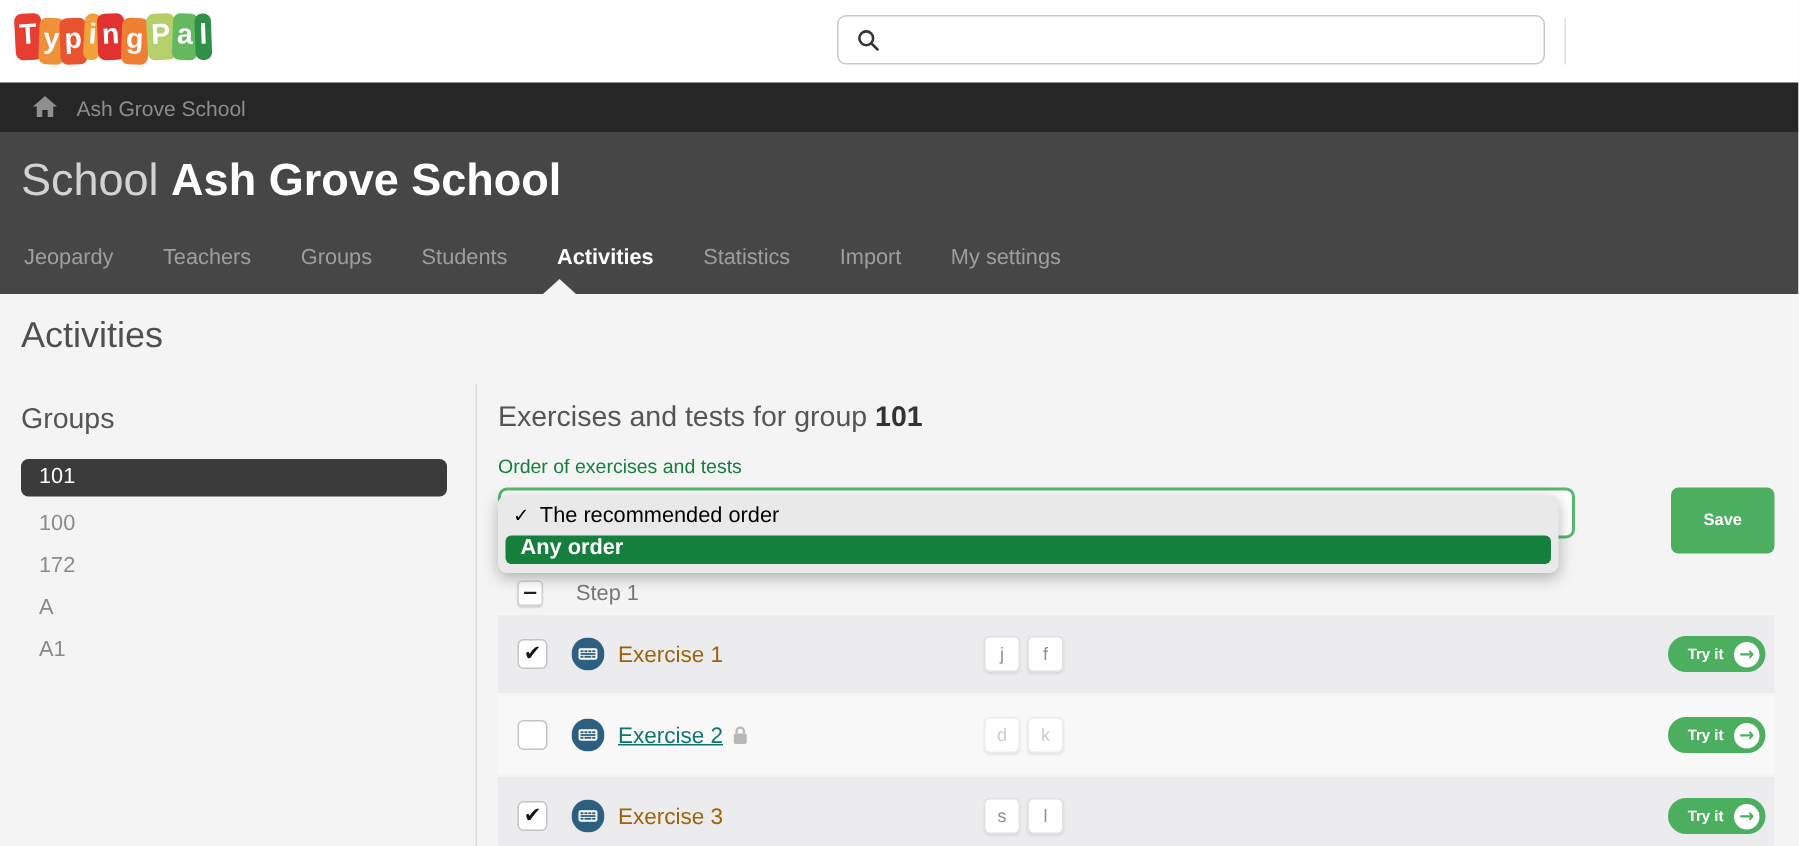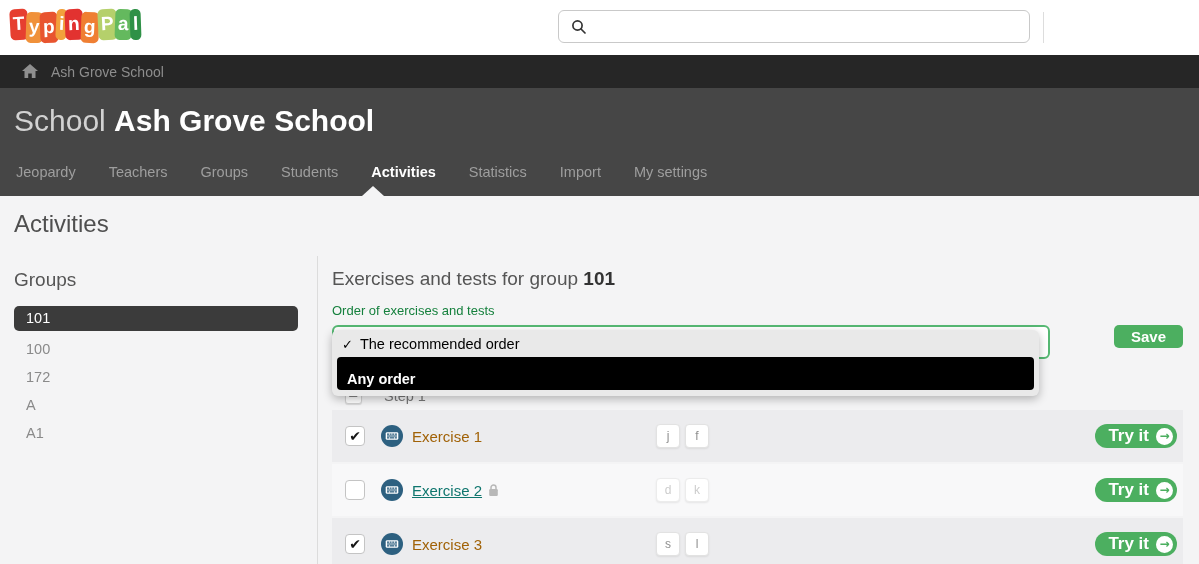--- a/index.html
+++ b/index.html
@@ -68,24 +68,24 @@
   .main { position:absolute; left:332px; top:60px; right:16px; bottom:0; }
   .main-heading { position:absolute; left:0; top:12px; font-size:19px; font-weight:400; color:#555; }
   .main-heading b { color:#333; }
   .order-label { position:absolute; left:0; top:47px; font-size:13px; color:#15803d; }
   .order-select { position:absolute; left:0; top:69px; width:718px; height:34px; background:#fff;
                   border:2px solid #56b873; border-radius:6px; cursor:pointer; }
   .dropdown { position:absolute; left:0; top:74px; width:707px; background:#e9e9e9; border-radius:6px;
               box-shadow:0 3px 10px rgba(0,0,0,0.28); padding:5px 0 6px; z-index:5; }
   .dd-opt { display:flex; align-items:center; gap:7px; padding:1px 10px 5px; font-size:14.5px; color:#000; cursor:pointer; }
   .dd-check { font-family:"DejaVu Sans", sans-serif; font-size:13px; }
-  .dd-opt.highlighted { margin:0 5px; padding:14px 10px 3px; background:#000000; border-radius:4px;
+  .dd-opt.highlighted { margin:0 5px; padding:0 10px 3px; background:#15803d; border-radius:4px;
                         color:#fff; font-weight:600; }
-  .save-btn { position:absolute; right:0; top:69px; width:69px; height:23px; background:#4caf60;
-              border:none; border-radius:5px; color:#fff; font-size:15px; font-weight:bold;
+  .save-btn { position:absolute; right:0; top:69px; width:69px; height:44px; background:#4caf60;
+              border:none; border-radius:5px; color:#fff; font-size:11px; font-weight:bold;
               font-family:"Liberation Sans", sans-serif; cursor:pointer; }
 
   .steprow { position:absolute; left:13px; top:131px; display:flex; align-items:center; gap:22px; }
   .collapse-btn { width:17px; height:17px; background:#fff; border:1px solid #d2d2d2; border-radius:3px;
                   box-shadow:0 1px 1px rgba(0,0,0,0.12); font-size:13px; font-weight:bold; line-height:14px;
                   text-align:center; color:#222; cursor:pointer; padding:0;
                   font-family:"DejaVu Sans", sans-serif; }
   .step-label { font-size:14.5px; color:#777; }
 
   .ex-row { position:absolute; left:0; right:0; height:52px; display:flex; align-items:center; padding-left:13px; }
@@ -98,21 +98,21 @@
   .kbd-icon { margin-left:16px; width:22px; height:22px; flex:0 0 auto; }
   .ex-name { margin-left:9px; font-size:15px; color:#a16207; }
   .locked .ex-name { color:#0f766e;text-decoration:underline; }
   .lock-icon { margin-left:6px; }
   .keys { position:absolute; left:324px; display:flex; gap:5px; }
   .key { width:24px; height:24px; background:#fff; border:1px solid #e2e2e2; border-radius:4px;
          box-shadow:0 1px 2px rgba(0,0,0,0.08); font-size:12px; color:#8f8f8f; text-align:center; line-height:22px; }
   .locked .key { color:#ccc; border-color:#ececec; }
   .try-btn { position:absolute; right:6px; height:24px; border:none; border-radius:12px; background:#4caf60;
              display:flex; align-items:center; gap:7px; padding:0 4px 0 13px; cursor:pointer; }
-  .try-label { font-size:17px; font-weight:bold; color:#fff; font-family:"Liberation Sans", sans-serif; }
+  .try-label { font-size:10px; font-weight:bold; color:#fff; font-family:"Liberation Sans", sans-serif; }
   .try-circle { width:17px; height:17px; background:#fff; border-radius:50%; color:#4caf60;
                 font-size:12px; font-weight:bold; line-height:17px; text-align:center;
                 font-family:"DejaVu Sans", sans-serif; }
 </style>
 </head>
 <body>
 
 <div class="app">
 
   <header class="topbar">

